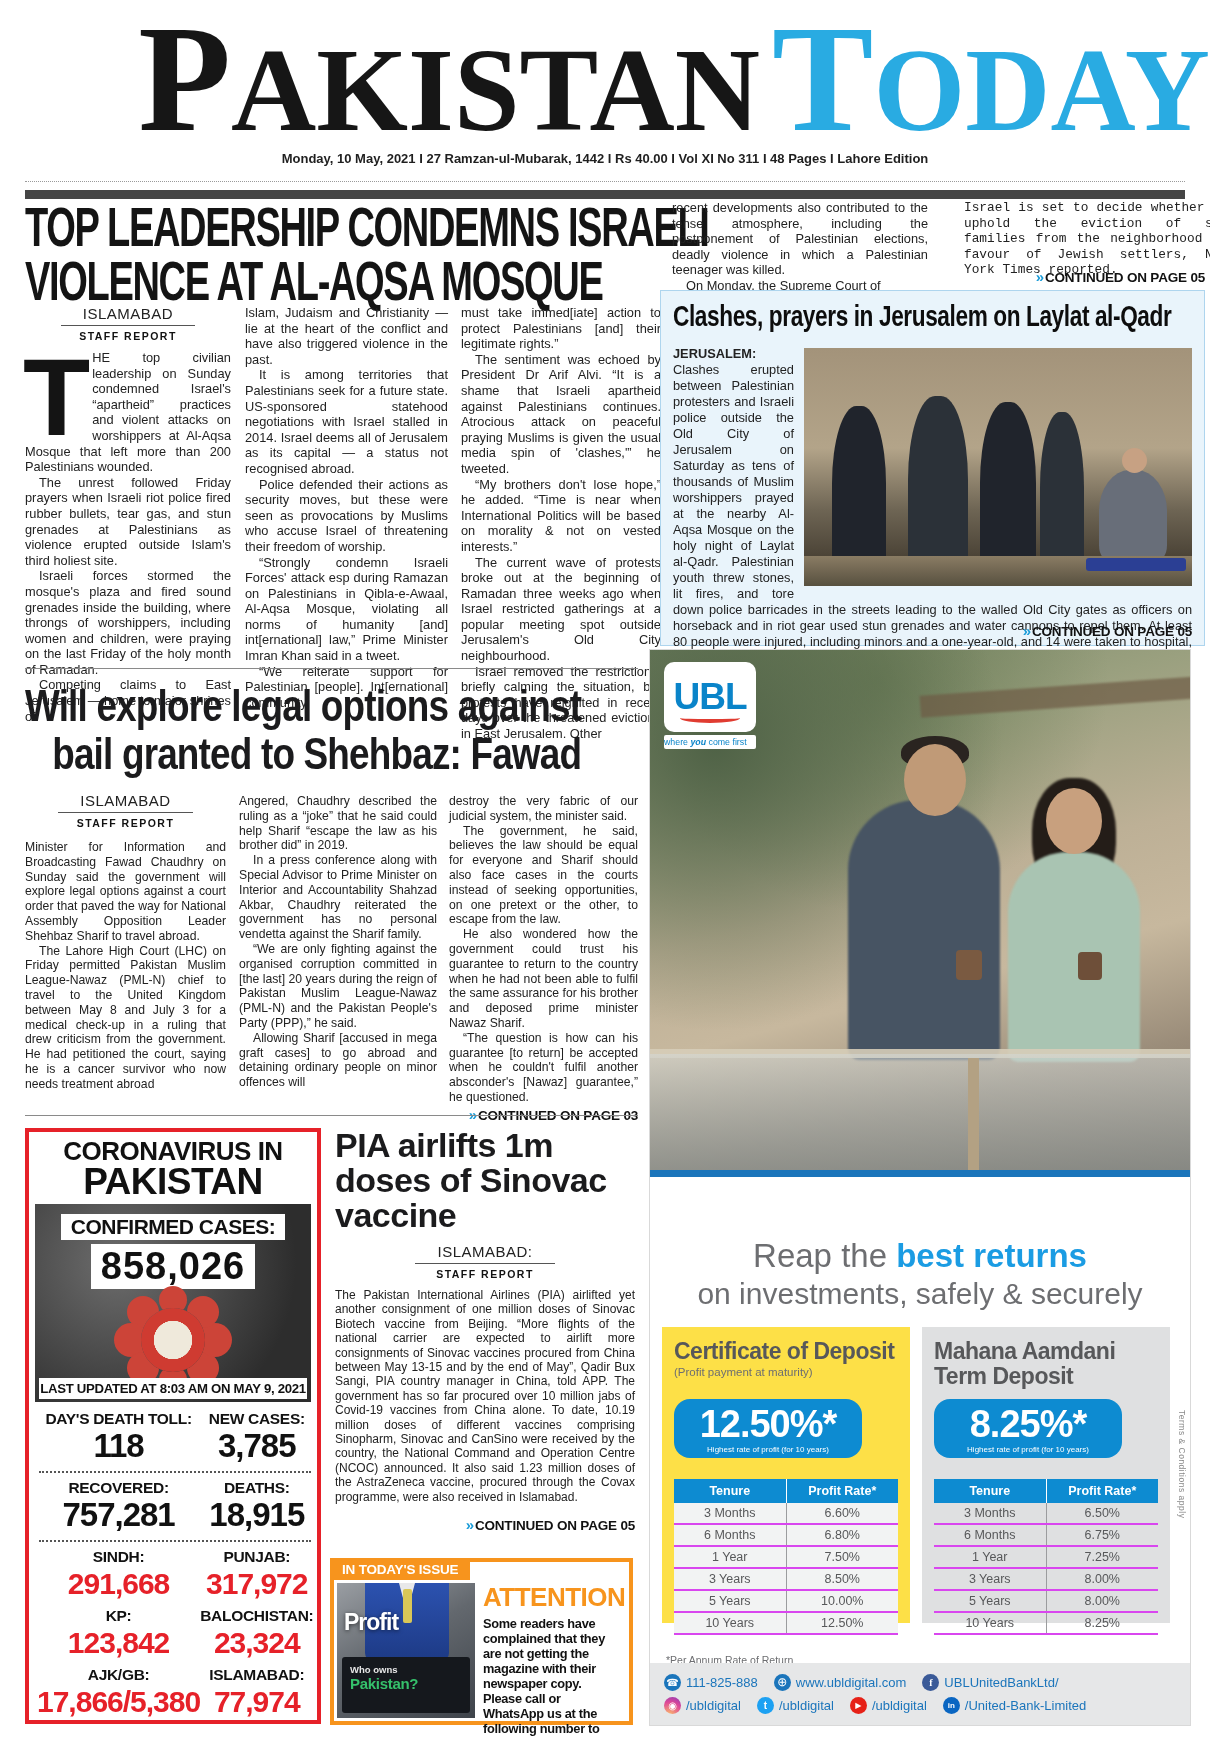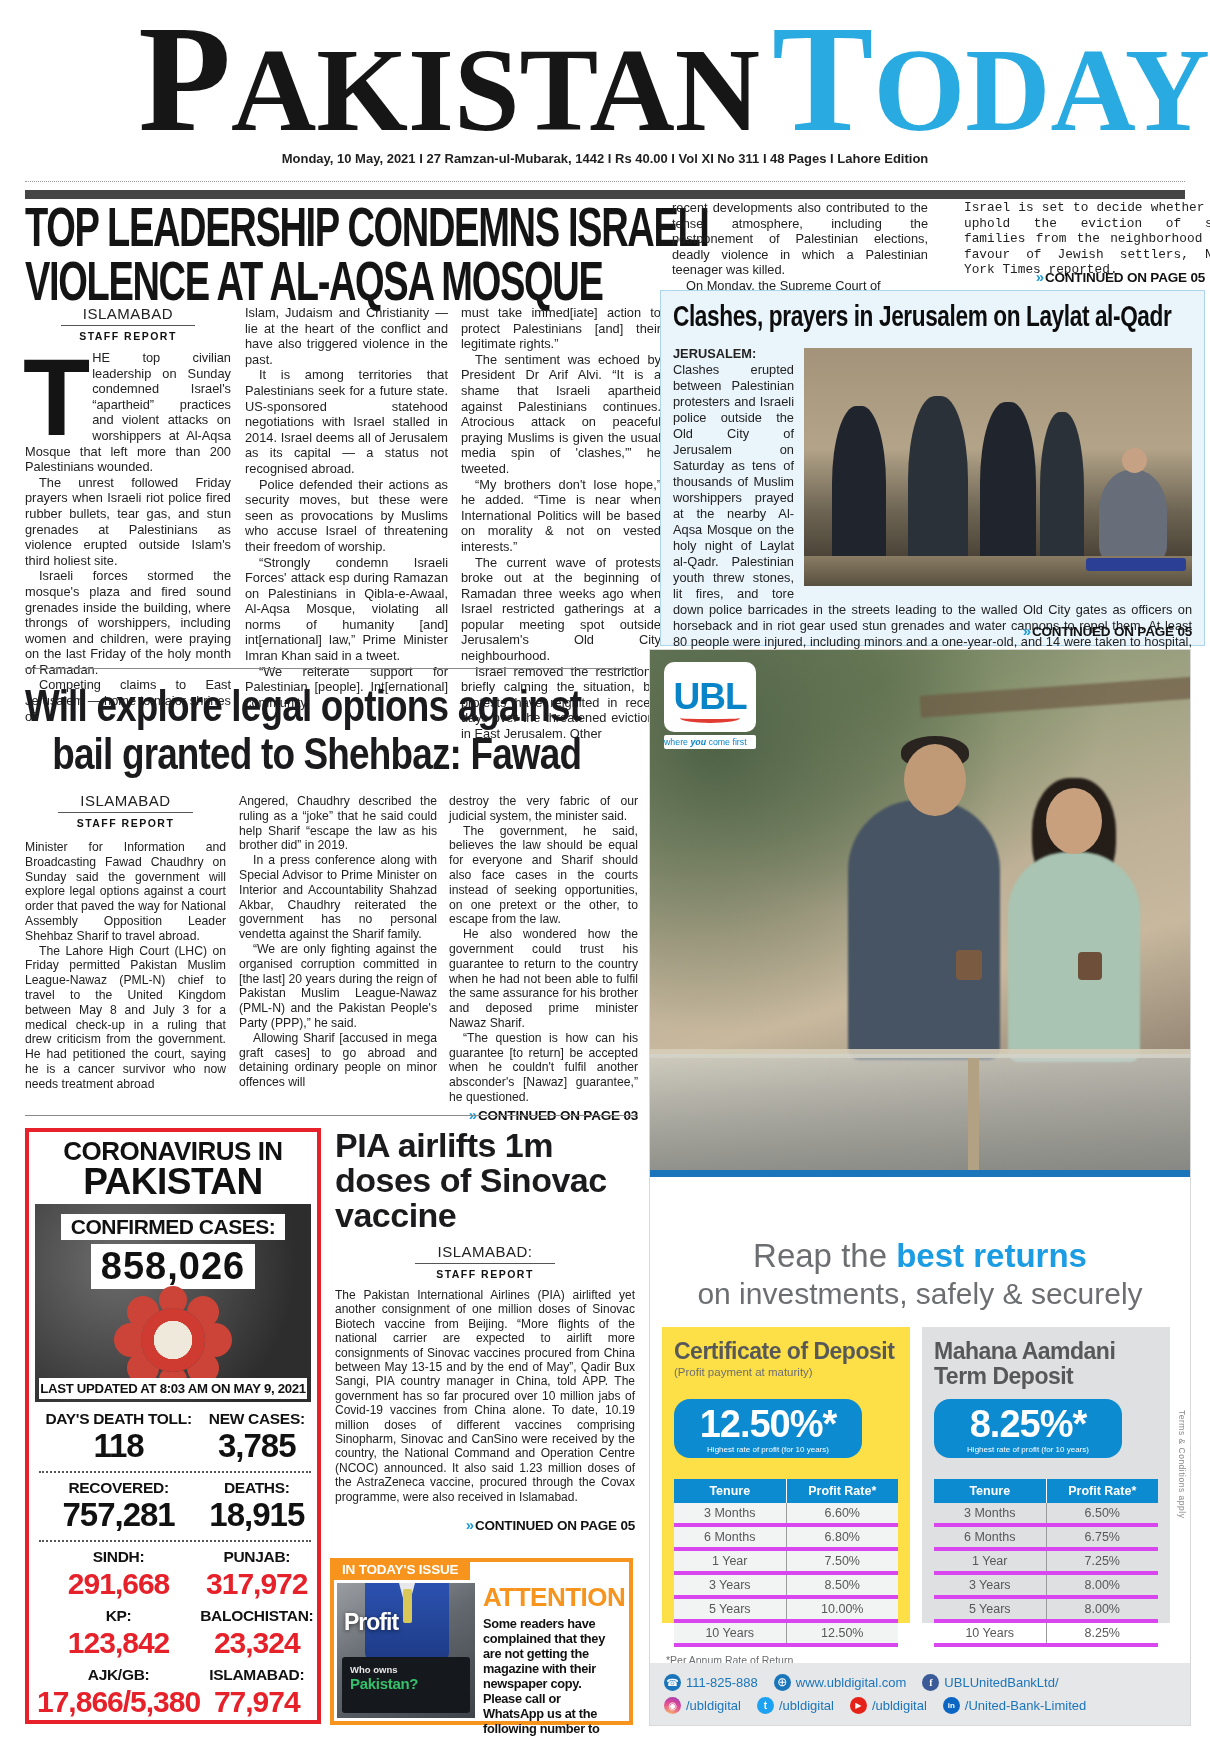--- a/index.html
+++ b/index.html
@@ -174,21 +174,21 @@
   #card1{left:12px;background:#fde047;}
   #card2{left:272px;background:#dfe0e1;}
   .cd-title{font-size:23px;font-weight:bold;color:#57585a;letter-spacing:-.5px;line-height:25px;}
   .cd-sub{font-size:11.5px;color:#6d6e71;margin-top:2px;}
   .cd-badge{position:absolute;left:12px;top:72px;width:188px;background:#0d8bd1;border-radius:16px;
             color:#fff;text-align:center;padding:5px 0 4px;}
   .cd-rate{font-size:38px;font-weight:bold;letter-spacing:-1px;line-height:40px;}
   .cd-note{font-size:8px;margin-top:1px;}
   .cd-table{position:absolute;left:12px;right:12px;top:152px;}
   .tr{display:flex;height:20px;align-items:center;font-size:12.5px;color:#57585a;
-      border-bottom:4px solid #d946ef;}
+      border-bottom:2px solid #d946ef;}
   #card1 .tr{background:#f2f3f3;}
   .tr.hd{background:#0d8bd1 !important;color:#fff;font-weight:bold;height:24px;border-bottom:none;}
   .tc{flex:1;text-align:center;height:100%;display:flex;align-items:center;justify-content:center;box-sizing:border-box;}
   .tc + .tc{border-left:1px solid #9b9c9e;}
   .tr.hd .tc + .tc{border-left:1px solid #fff;}
   .ubl-terms{position:absolute;right:3px;top:760px;writing-mode:vertical-rl;font-size:8.5px;
              color:#8a8a8a;letter-spacing:.5px;}
   .ubl-footnote{margin:27px 0 0 16px;font-size:10.5px;color:#6d6e71;}
   .ubl-footer{position:absolute;left:0;right:0;bottom:0;height:62px;background:#e6e7e8;
               padding:8px 14px;box-sizing:border-box;}

